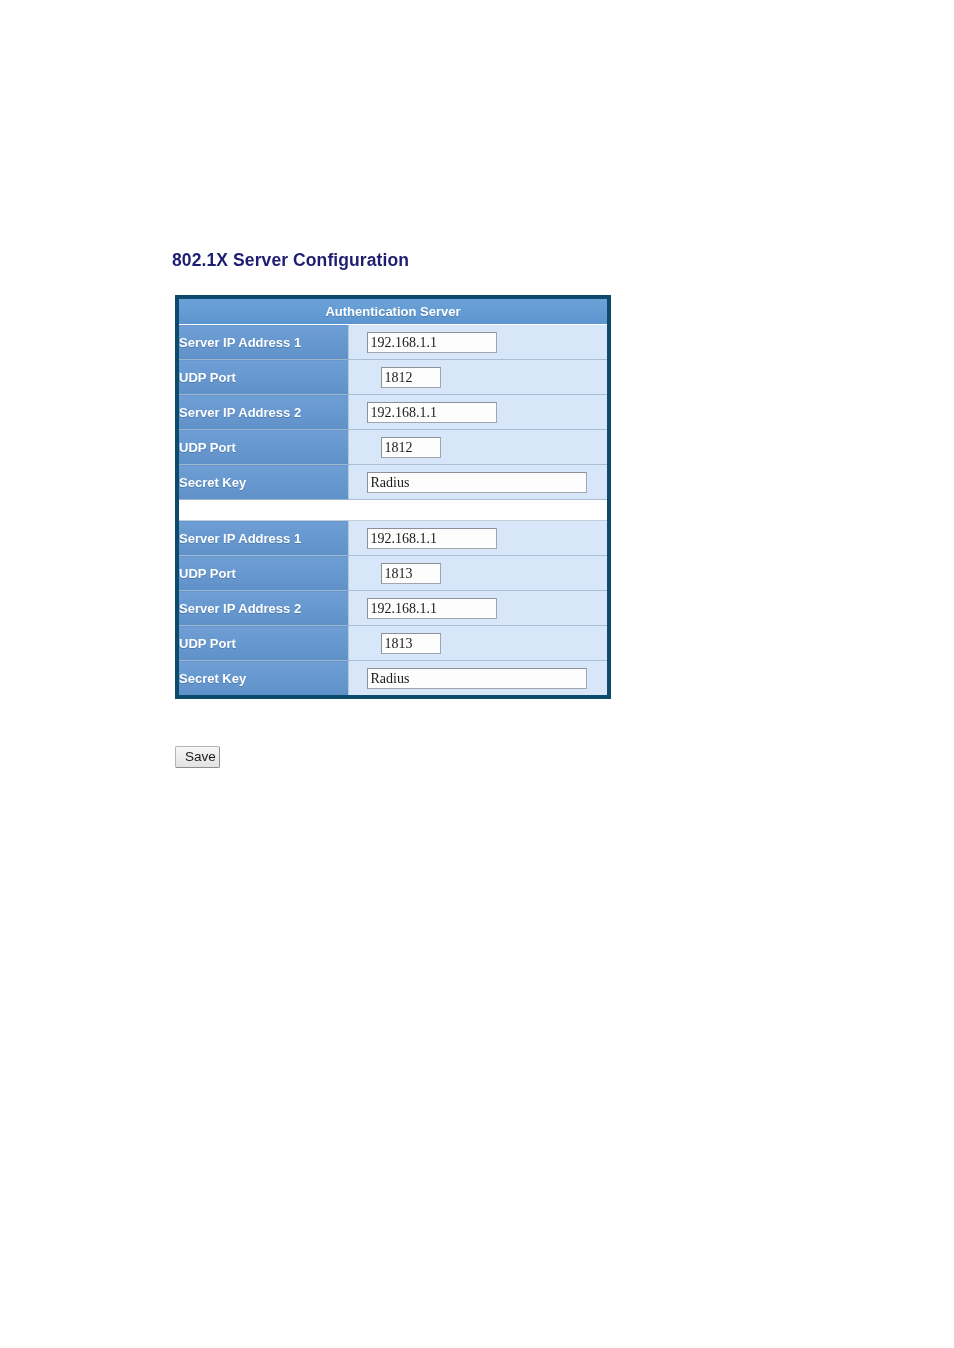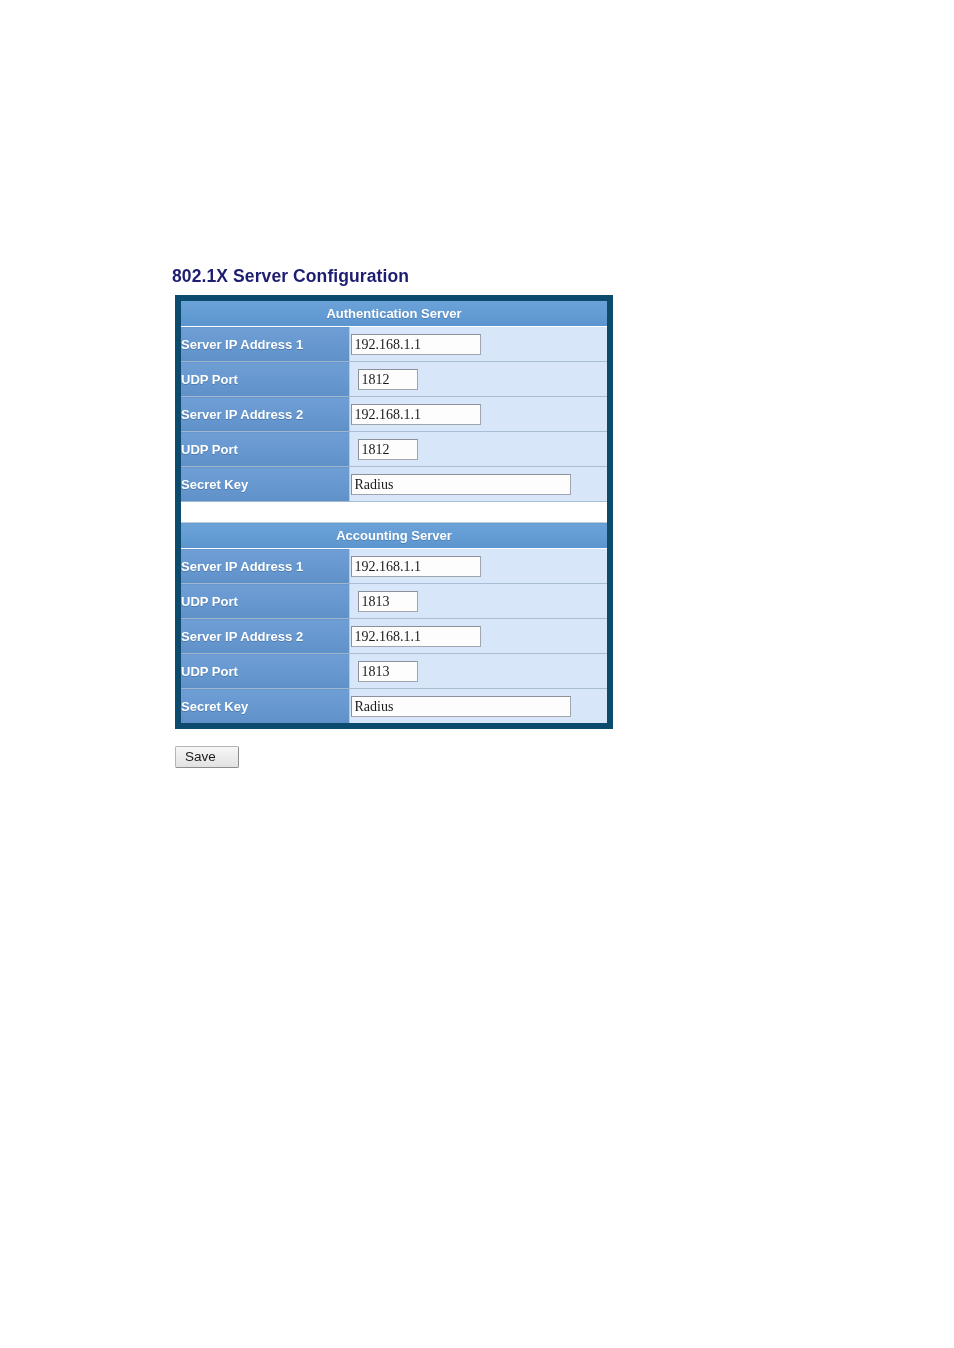--- a/index.html
+++ b/index.html
@@ -20,35 +20,35 @@
     position: absolute;
     left: 0;
     top: 0;
     width: 954px;
     height: 1348px;
   }
 
   .page-title {
     position: absolute;
     left: 172px;
-    top: 266px;
+    top: 250px;
     font-size: 17.5px;
     font-weight: bold;
     color: #1d1d72;
     letter-spacing: 0.1px;
     white-space: nowrap;
   }
 
   .config-table {
     position: absolute;
     left: 175px;
     top: 295px;
     width: 434px;
     border-collapse: collapse;
-    border: 6px solid #0c4a6e;
+    border: 4px solid #0c4a6e;
     background: #ffffff;
     table-layout: fixed;
   }
 
   .config-table td {
     padding: 0;
     margin: 0;
     vertical-align: middle;
   }
 
@@ -78,21 +78,21 @@
     border-top: 1px solid #e8f0f8;
     border-bottom: 1px solid #9fb6cd;
     border-left: 1px solid #a9bed2;
     text-shadow: 0 1px 0 rgba(40,80,125,0.4);
     white-space: nowrap;
   }
 
   .field-row td.value-cell {
     background: #d7e7f9;
     height: 34px;
-    padding-left: 1px;
+    padding-left: 18px;
     border-top: 1px solid #eef5fc;
     border-bottom: 1px solid #a8bed4;
     border-left: 1px solid #b7cade;
     border-right: 1px solid #a9bed2;
   }
 
   .spacer-row td {
     background: #ffffff;
     height: 20px;
     border: 1px solid #c3cdd7;
@@ -107,36 +107,36 @@
     border: 1px solid #9fa6ad;
     border-top-color: #8a9199;
     border-left-color: #8a9199;
     height: 21px;
     line-height: 21px;
     padding: 0 3px;
     box-sizing: border-box;
     outline: none;
   }
   input.ip-input { width: 130px; }
-  input.port-input { width: 60px; margin-left: 7px; }
+  input.port-input { width: 60px; margin-left: 14px; }
   input.key-input { width: 220px; }
 
   .save-button {
     position: absolute;
     left: 175px;
     top: 746px;
     font-family: "Liberation Sans", sans-serif;
     font-size: 13.5px;
     color: #1a1a1a;
     background: #e9e9e9;
     background: linear-gradient(to bottom, #f6f6f6 0%, #e2e2e2 100%);
     border: 1px solid #8d8d8d;
     border-top-color: #b5b5b5;
     border-left-color: #b5b5b5;
-    padding: 2px 22px 3px 9px;
+    padding: 2px 3px 3px 9px;
     border-radius: 2px;
     cursor: pointer;
     line-height: normal;
   }
 </style>
 </head>
 <body>
 
 <div class="page">
 
@@ -185,23 +185,20 @@
         <td class="label-cell">Secret Key</td>
         <td class="value-cell">
           <input class="txt key-input" type="text" value="Radius" style="">
         </td>
       </tr>
 
       <tr class="spacer-row">
         <td colspan="2"></td>
       </tr>
 
-      <tr class="section-header">
-        <td colspan="2">Accounting Server</td>
-      </tr>
 
       <tr class="field-row">
         <td class="label-cell">Server IP Address 1</td>
         <td class="value-cell">
           <input class="txt ip-input" type="text" value="192.168.1.1" style="">
         </td>
       </tr>
 
       <tr class="field-row">
         <td class="label-cell">UDP Port</td>

